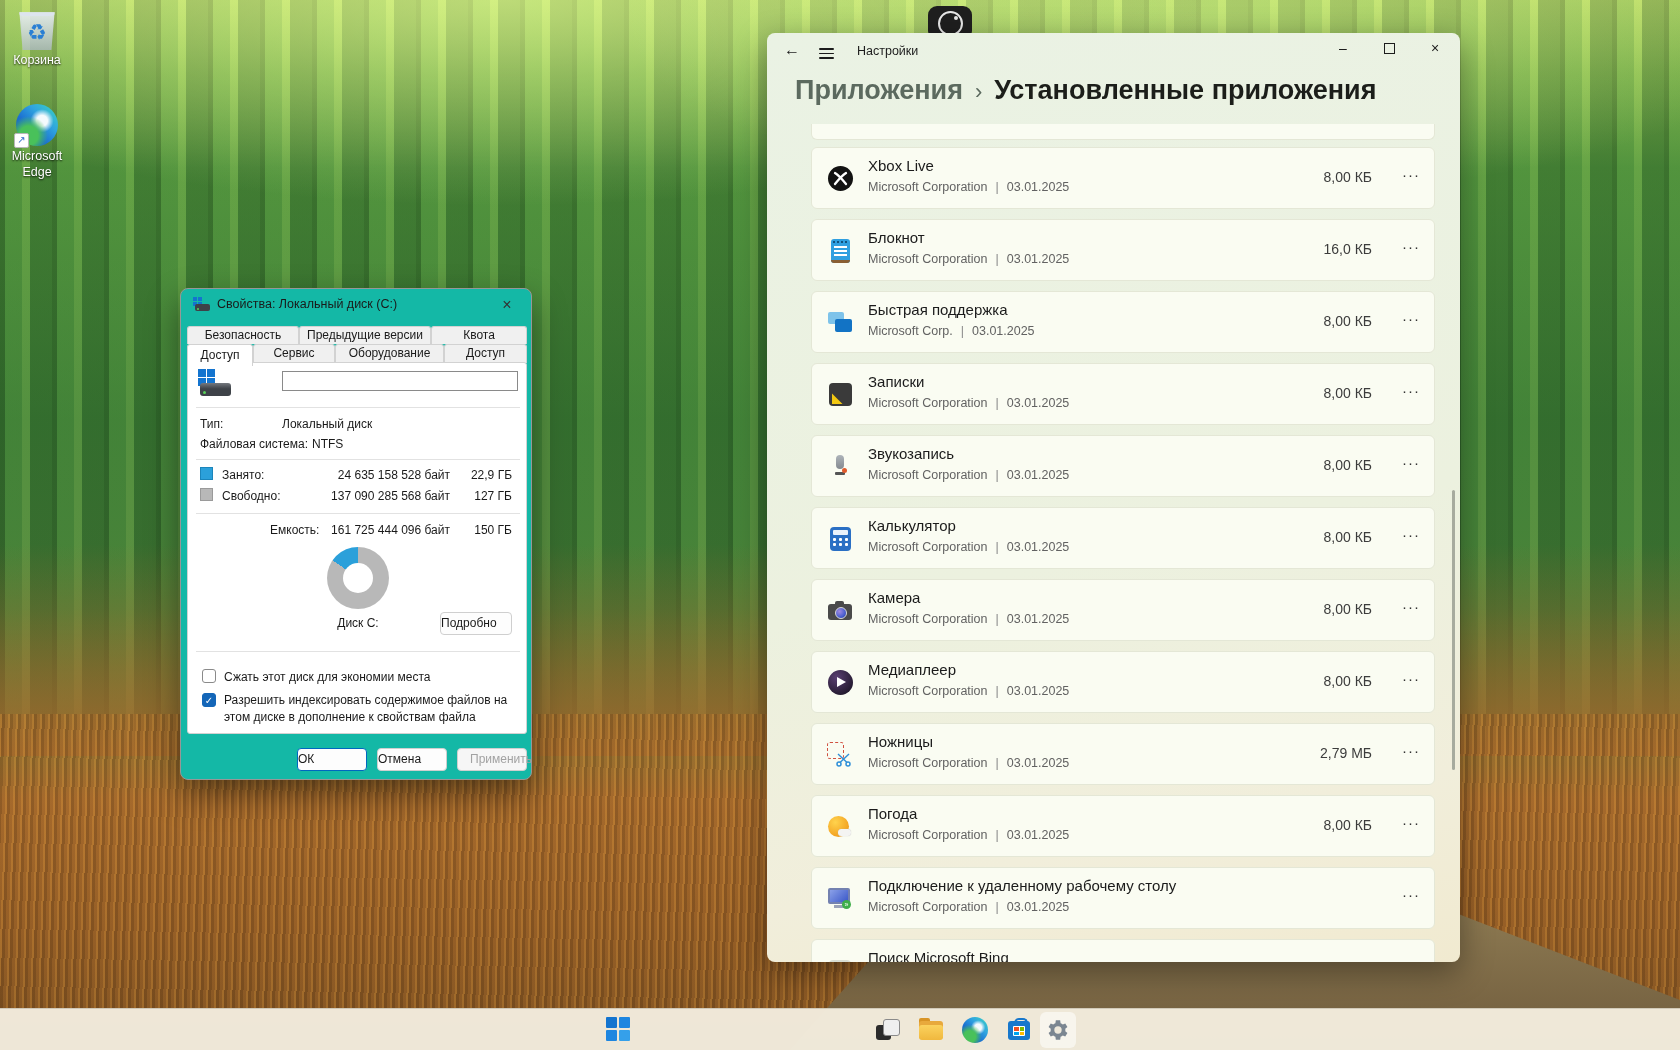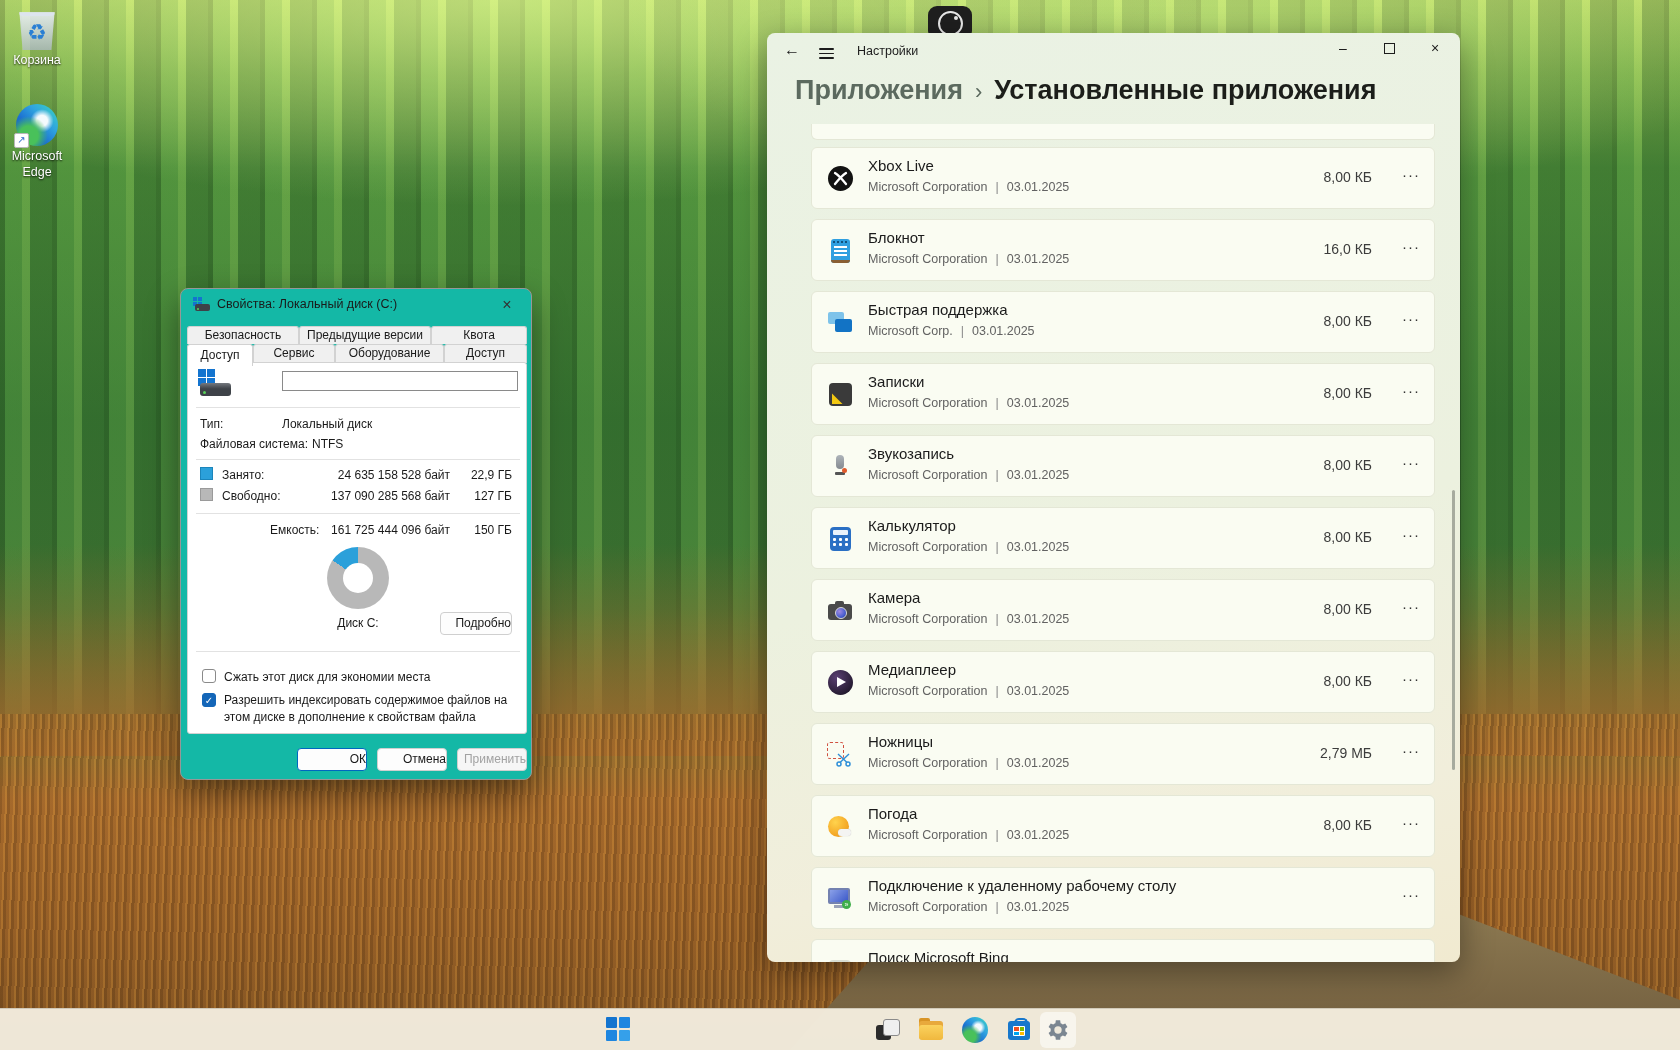--- a/index.html
+++ b/index.html
@@ -109,21 +109,21 @@
     background:#f0f0f0;border:1px solid #d2d2d2;border-bottom:none;border-radius:3px 3px 0 0;}
   .tab.front{height:19px;}
   .tab.selected{background:#fff;height:22px;margin-top:-3px;line-height:21px;position:relative;z-index:2;}
   .panel{background:#fff;border:1px solid #d2d2d2;border-radius:0 3px 3px 3px;box-sizing:border-box;}
   .hr{height:1px;background:#e2e2e2;}
   .dlab{color:#1a1a1a;}
   .sq{width:13px;height:13px;display:inline-block;border:1px solid #9a9a9a;box-sizing:border-box;}
   .rtxt{text-align:right;}
   .donut{width:62px;height:62px;border-radius:50%;background:conic-gradient(#b8b8b8 0 305deg,#2ba0da 305deg 360deg);}
   .donut .hole{position:absolute;left:16px;top:16px;width:30px;height:30px;border-radius:50%;background:#fff;}
-  .dbtn{box-sizing:border-box;background:#fdfdfd;border:1px solid #cfcfcf;border-radius:4px;text-align:right;font-size:12px;color:#1a1a1a;line-height:21px;}
+  .dbtn{box-sizing:border-box;background:#fdfdfd;border:1px solid #cfcfcf;border-radius:4px;text-align:left;font-size:12px;color:#1a1a1a;line-height:21px;}
   .dbtn.disabled{color:#a2a2a2;background:#f6f6f6;}
   .cb{width:14px;height:14px;box-sizing:border-box;border:1px solid #8a8a8a;border-radius:3px;background:#fff;}
   .cb.checked{background:#1466b8;border-color:#1466b8;color:#fff;font-size:10px;line-height:13px;text-align:center;}
   .cb-lbl{font-size:12px;color:#1a1a1a;line-height:1.45;}
 
   
   .taskbar{left:0;top:1008px;width:1680px;height:42px;background:rgba(243,236,221,.97);border-top:1px solid rgba(120,110,90,.25);z-index:10;}
   .tb-ico{position:absolute;top:8px;width:26px;height:26px;}
   .win-sq{position:absolute;width:11px;height:11px;background:#1374cf;border-radius:1px;}
   .tv-back{position:absolute;left:2px;top:8px;width:15px;height:15px;background:#2b2b2b;border-radius:3px;}
@@ -420,21 +420,21 @@
       <div class="abs hr" style="left:8px;top:288px;width:324px;"></div>
 
       <div class="abs cb" style="left:14px;top:306px;"></div>
       <div class="abs cb-lbl" style="left:36px;top:306px;width:294px;">Сжать этот диск для экономии места</div>
       <div class="abs cb checked" style="left:14px;top:330px;">✓</div>
       <div class="abs cb-lbl" style="left:36px;top:329px;width:296px;">Разрешить индексировать содержимое файлов на этом диске в дополнение к свойствам файла</div>
     </div>
 
     <div class="abs dbtn" style="left:116px;top:459px;width:70px;height:23px;border-color:#0067c0;">ОК</div>
     <div class="abs dbtn" style="left:196px;top:459px;width:70px;height:23px;">Отмена</div>
-    <div class="abs dbtn disabled" style="left:276px;top:459px;width:70px;height:23px;">Применить</div>
+    <div class="abs dbtn disabled" style="left:276px;top:459px;width:70px;height:23px;padding-left:12px;">Применить</div>
   </div>
 
   <div class="abs taskbar">
 
     <div class="tb-ico" style="left:606px;">
       <div class="win-sq" style="left:0;top:0;"></div>
         <div class="win-sq" style="left:13px;top:0;background:#1e86e0;"></div>
       <div class="win-sq" style="left:0;top:13px;background:#1e86e0;"></div>
         <div class="win-sq" style="left:13px;top:13px;background:#35a0ea;"></div>
     </div>

